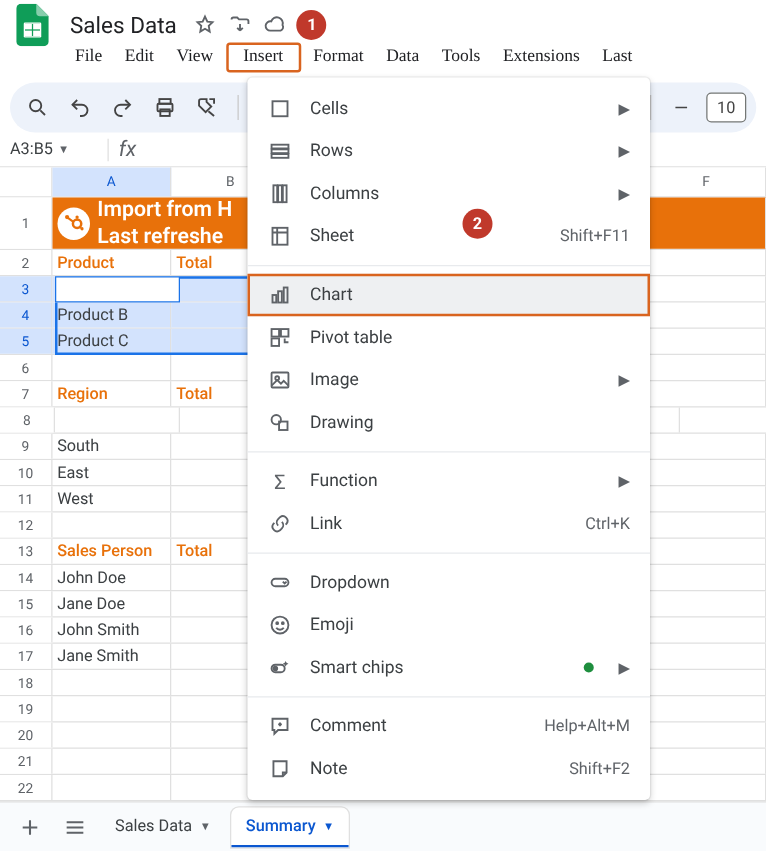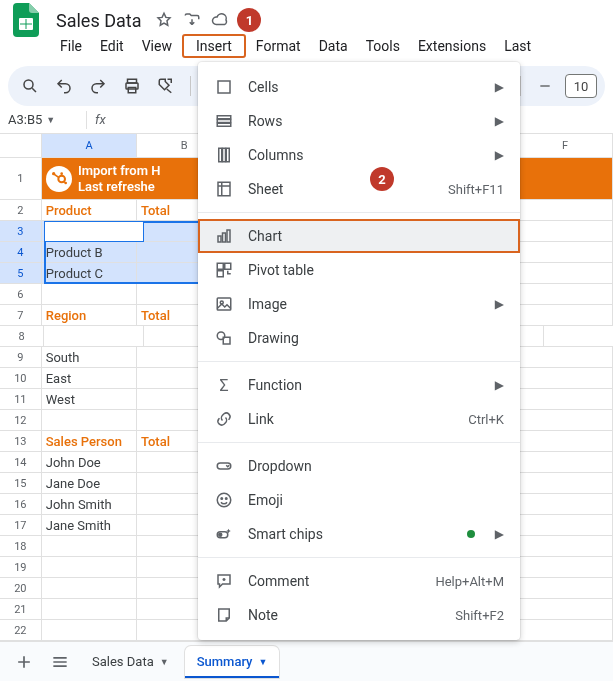--- a/index.html
+++ b/index.html
@@ -2,48 +2,48 @@
 <html><head>
 <meta charset="utf-8">
 <style>
   * { box-sizing: border-box; }
   html, body { margin:0; padding:0; font-family: "Google Sans", Roboto, Arial, sans-serif; font-size:13px; color:#3c4043; background:#fff; width:613px; height:681px; overflow:hidden; }
   .titlebar { display:flex; align-items:center; height:34px; padding:6px 8px 0 8px; gap:6px; }
   .logo { width:36px; height:36px; display:flex; align-items:center; justify-content:center; }
   .doc-name { font-size:18px; color:#202124; padding:2px 6px; border-radius:4px; }
   .title-icon { width:22px; height:22px; display:flex; align-items:center; justify-content:center; color:#5f6368; border-radius:50%; }
   .badge { width:24px; height:24px; border-radius:50%; background:#c0392b; color:#fff; display:flex; align-items:center; justify-content:center; font-weight:bold; font-size:13px; }
-  .menubar { display:flex; align-items:center; height:28px; padding:0 8px 4px 52px; gap:2px; font-size:14px; color:#202124; }
+  .menubar { display:flex; align-items:center; height:28px; padding:0 8px 4px 52px; gap:2px; font-size:14px; color:#202124;font-family:Liberation Serif, serif; }
   .menu-item { padding:4px 8px; border-radius:4px; cursor:default; }
   .menu-active { border:2px solid #d9641f; border-radius:3px; padding:2px 12px; }
   .toolbar { display:flex; align-items:center; height:40px; margin:4px 8px 0 8px; padding:0 8px; background:#edf2fa; border-radius:24px; gap:6px; color:#444; }
   .tool-btn { width:28px; height:28px; display:flex; align-items:center; justify-content:center; border-radius:4px; color:#444; }
   .tool-sep { width:1px; height:20px; background:#c7c7c7; margin:0 4px; }
   .zoom-box { border:1px solid #747775; border-radius:4px; width:32px; height:24px; display:flex; align-items:center; justify-content:center; font-size:13px; background:#fff;}
   .namebox-row { display:flex; align-items:center; height:28px; border-bottom:1px solid #e0e0e0; padding:0 0 0 8px; gap:8px; }
   .namebox { width:70px; font-size:13px; color:#3c4043; display:flex; align-items:center; gap:4px; }
-  .fx { font-style:italic; color:#5f6368; font-size:13px;}
+  .fx { font-style:italic; color:#5f6368; font-size:17px;}
   .formula-text { color:#202124; font-size:11px;margin-top:48px; }
   .grid-area { position:relative; }
   .colheads { display:flex; height:24px; background:#fff; border-bottom:1px solid #e0e0e0; }
   .rownum-spacer { width:44px; border-right:1px solid #e0e0e0;}
   .colhead { width:100px; display:flex; align-items:center; justify-content:center; border-right:1px solid #e0e0e0; color:#5f6368; font-size:11px; }
   .colA { background:#d3e3fd; color:#0b57d0; }
   .rows { }
   .row { display:flex; height:21px; border-bottom:1px solid #e0e0e0; }
   .row .rn { width:44px; display:flex; align-items:center; justify-content:center; border-right:1px solid #e0e0e0; color:#5f6368; font-size:11px; background:#fff;}
   .rn.sel { background:#d3e3fd; color:#0b57d0;}
   .cell { width:100px; border-right:1px solid #e0e0e0; padding:0 4px; display:flex; align-items:center; font-size:13px; overflow:hidden; white-space:nowrap;}
   .cellA.sel { background:#d3e3fd; }
   .hdr-orange { color:#e8710a; font-weight:500; }
   .row1 { height:42px; }
   .row1 .cell { background:#e8710a; color:#fff; }
   .row1 .hub { background:#fff; border-radius:50%; width:26px; height:26px; display:inline-flex; align-items:center; justify-content:center; margin-right:6px; flex:0 0 26px;}
   .row1 .hub svg { width:16px; height:16px; }
-  .row1 .import-text { font-weight:600; line-height:1.2; font-size:13px; }
+  .row1 .import-text { font-weight:600; line-height:1.2; font-size:17px; }
   .sel-outline { position:absolute; border:2px solid #1a73e8; pointer-events:none; }
   .active-outline { position:absolute; border:1px solid #1a73e8; pointer-events:none; }
   .menu-popup { position:absolute; left:198px; top:62px; width:322px; background:#fff; border-radius:4px; box-shadow:0 2px 6px rgba(0,0,0,.2),0 0 0 1px rgba(0,0,0,.05); padding:8px 0; z-index:50; font-size:14px; color:#3c4043;}
   .mi { display:flex; align-items:center; height:34px; padding:0 16px 0 16px; gap:14px; }
   .mi .ico { width:20px; height:20px; display:flex; align-items:center; justify-content:center; color:#5f6368; flex:0 0 20px;}
   .mi .lbl { flex:1; }
   .mi .sc { color:#5f6368; font-size:13px; }
   .mi .arr { color:#5f6368; font-size:12px;}
   .msep { height:1px; background:#e8eaed; margin:6px 0;}
   .mi.chart-hl { background:#eef0f2; outline:2px solid #d9641f; outline-offset:-2px; }

